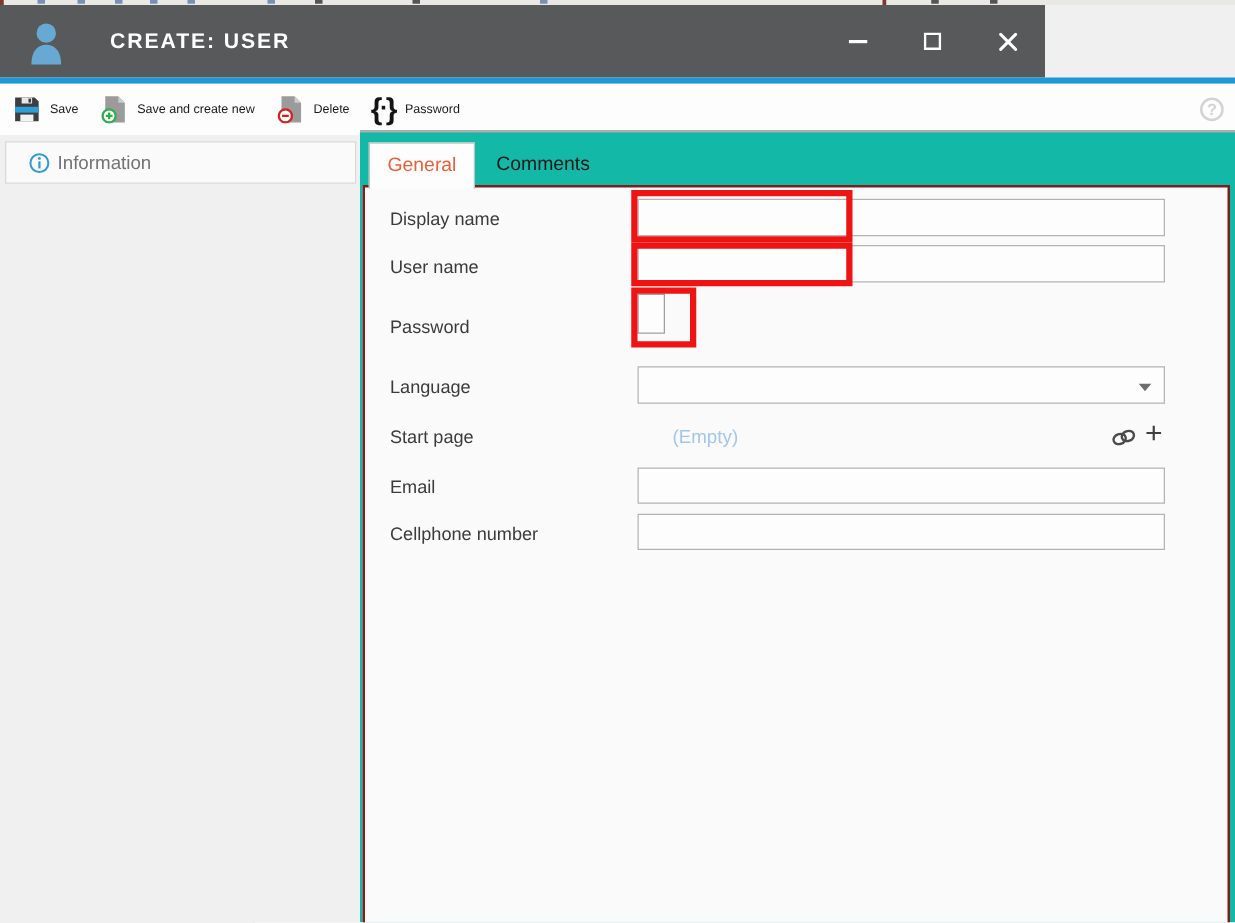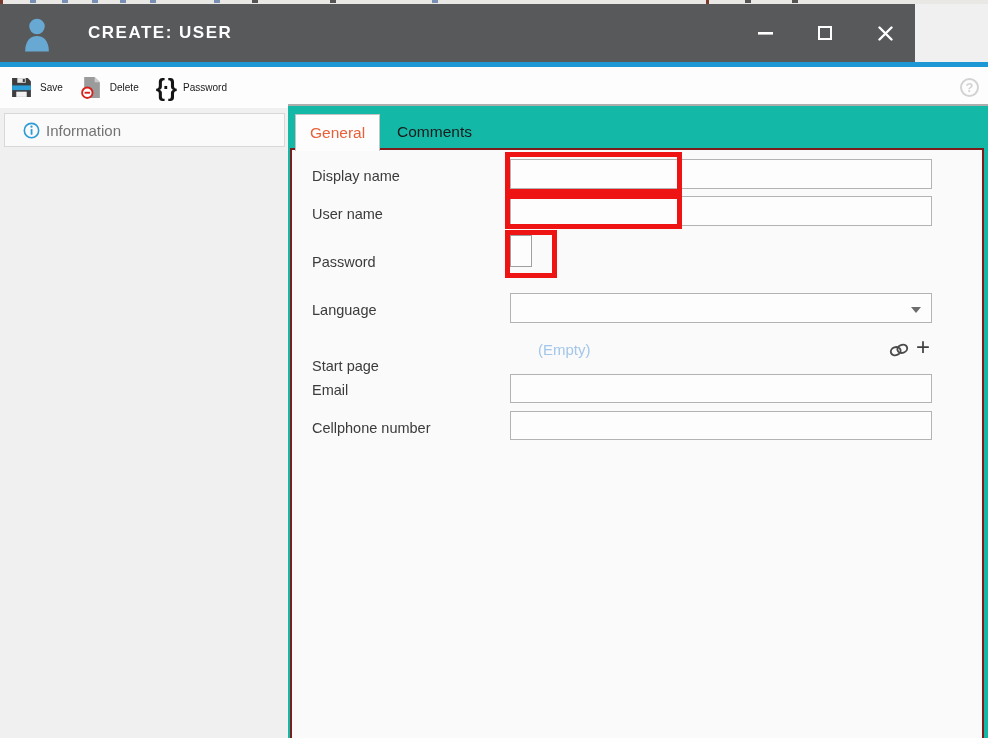--- a/index.html
+++ b/index.html
@@ -6,21 +6,21 @@
   html,body { background:#ffffff; }
   body { font-family:"Liberation Sans", sans-serif; }
   .app { position:relative; width:988px; height:738px; overflow:hidden; background:#f0f0f0; }
 
   
   .top-strip { position:absolute; left:0; top:0; width:988px; height:4px; background:#eae8e5; }
   .top-strip .dash { position:absolute; top:0; height:3px; width:6px; background:#7a8fb4; }
   .top-strip .mark { position:absolute; top:0; height:4px; width:3px; background:#7a3b2e; }
 
   
-  .titlebar { position:absolute; left:0; top:4px; width:915px; height:58px; background:#58595b; display:flex; align-items:center; }
+  .titlebar { position:absolute; left:0; top:4px; width:836px; height:58px; background:#58595b; display:flex; align-items:center; }
   .person-icon { position:absolute; left:22px; top:12px; width:30px; height:36px; }
   .title-text { position:absolute; left:88px; top:0; height:58px; display:flex; align-items:center;
                 color:#ffffff; font-size:17px; font-weight:600; letter-spacing:1.5px; }
   .win-controls { position:absolute; right:0; top:0; height:58px; display:flex; }
   .win-btn { width:60px; height:58px; display:flex; align-items:center; justify-content:center; cursor:default; }
 
   
   .accent-line { position:absolute; left:0; top:62px; width:988px; height:5px; background:#1e98d5; }
 
   
@@ -124,20 +124,29 @@
       <svg class="tb-icon" viewBox="0 0 22 22">
         <path d="M2 2 h15 l3 3 v15 h-18 z" fill="#3e3e40"></path>
         <rect x="2" y="9" width="18" height="4.5" fill="#2b9fd9"></rect>
         <rect x="6" y="15" width="10" height="5" fill="#f2f2f2"></rect>
         <rect x="7" y="2" width="8" height="4.5" fill="#e8e8e8"></rect>
         <rect x="12.2" y="2.8" width="2" height="3" fill="#3e3e40"></rect>
       </svg>
       <span class="tb-label">Save</span>
     </div>
 
+    <div class="tb-btn">
+      <svg class="tb-icon" viewBox="0 0 22 22">
+        <path d="M4 1 h10 l5 5 v15 h-15 z" fill="#9b9b9b"></path>
+        <path d="M14 1 l5 5 h-5 z" fill="#cdcdcd"></path>
+        <circle cx="7" cy="16" r="5" fill="#ffffff" stroke="#2faf4a" stroke-width="1.8"></circle>
+        <path d="M7 13.4 v5.2 M4.4 16 h5.2" stroke="#2faf4a" stroke-width="1.8"></path>
+      </svg>
+      <span class="tb-label">Save and create new</span>
+    </div>
 
 
     <div class="tb-btn">
       <svg class="tb-icon" viewBox="0 0 22 22">
         <path d="M4 1 h10 l5 5 v15 h-15 z" fill="#9b9b9b"></path>
         <path d="M14 1 l5 5 h-5 z" fill="#cdcdcd"></path>
         <circle cx="7" cy="16" r="5" fill="#ffffff" stroke="#d6221c" stroke-width="1.8"></circle>
         <path d="M4.4 16 h5.2" stroke="#d6221c" stroke-width="1.8"></path>
       </svg>
       <span class="tb-label">Delete</span>
@@ -169,21 +178,21 @@
   <div class="main">
     <div class="tab tab-general">General</div>
     <div class="tab tab-comments">Comments</div>
 
     <div class="content">
 
       <div class="f-label" style="top:18px">Display name</div>
       <div class="f-label" style="top:56px">User name</div>
       <div class="f-label" style="top:104px">Password</div>
       <div class="f-label" style="top:152px">Language</div>
-      <div class="f-label" style="top:208px">Start page</div>
+      <div class="f-label" style="top:192px">Start page</div>
       <div class="f-label" style="top:232px">Email</div>
       <div class="f-label" style="top:270px">Cellphone number</div>
 
       <div class="f-input" style="top:9px;height:30px"><input type="text" aria-label="Display name" style=""></div>
       <div class="f-input" style="top:46px;height:30px"><input type="text" aria-label="User name" style=""></div>
 
       <div class="pw-box"></div>
 
       <div class="f-input" style="top:143px;height:30px">
         <input type="text" aria-label="Language" readonly="" style="">

